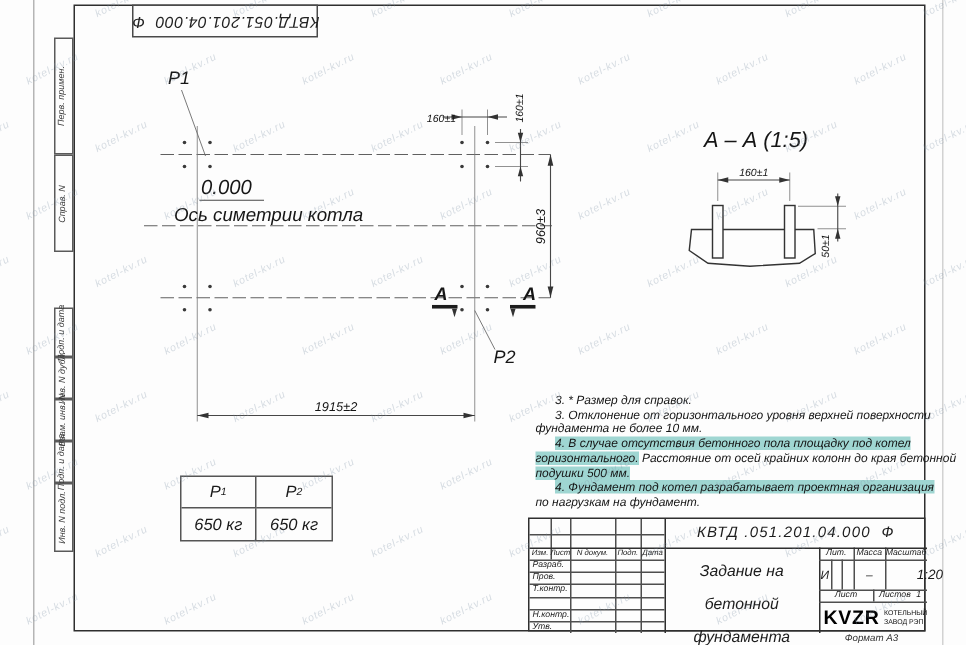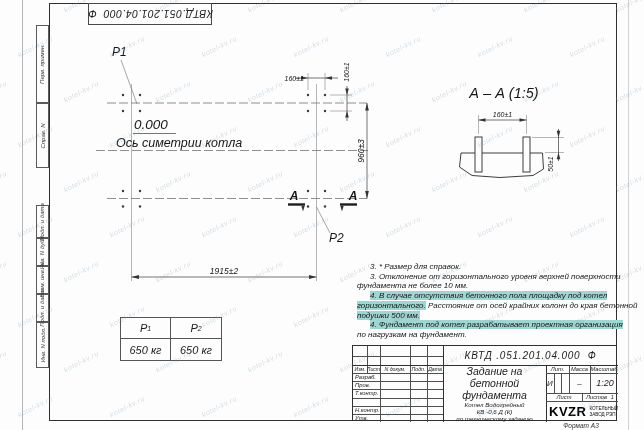--- a/index.html
+++ b/index.html
@@ -37,21 +37,21 @@
   .hl{background:#9fd6d2}
   
   .tblock{position:absolute;left:352px;top:345px;width:265px;height:76px;border:1.4px solid #2f2f2f;font-style:italic;color:#1c1c1c}
   .gl-h{position:absolute;height:1px;background:#4e4e4e}
   .gl-v{position:absolute;width:1px;background:#4e4e4e}
   .tc{position:absolute;display:flex;align-items:center;justify-content:center;overflow:hidden}
   .tc-left{justify-content:flex-start;padding-left:2px}
   .f5{font-size:5.2px}.f55{font-size:5.8px}.f8{font-size:8px}.f9{font-size:9px}
   .num-cell{font-size:10px;letter-spacing:.8px;white-space:pre}
   .name-cell{position:absolute;left:90px;top:19px;width:103px;height:57px;text-align:center}
-  .name-cell .t1{font-size:10.5px;line-height:11px;padding-top:1px}
+  .name-cell .t1{font-size:10.5px;line-height:11px;padding-top:11px}
   .name-cell .t2{font-size:6.2px;line-height:6.8px;padding-top:1px}
   .logo-cell{position:absolute;left:193px;top:55px;width:72px;height:21px;display:flex;align-items:center;justify-content:space-between;gap:3px;font-style:normal}
   .logo-word{font-weight:bold;font-size:13px;letter-spacing:.5px;color:#000}
   .logo-cap{font-size:4.6px;line-height:5.2px;color:#111;text-align:left}
   .format-label{position:absolute;left:548px;top:422px;width:66px;text-align:center;font-size:6.5px;font-style:italic;color:#333}
   
   .wm-layer{position:absolute;inset:0;pointer-events:none;overflow:hidden}
   .wm{position:absolute;transform:rotate(-27deg);font-size:7px;font-style:italic;letter-spacing:.6px;color:rgba(125,145,165,.30);white-space:nowrap}
 </style>
 </head>
@@ -270,21 +270,21 @@
         <div>КВ -0,6 Д (К)</div>
         <div>по техническому заданию</div>
       </div>
     </div>
 
     <div class="tc f55" style="left:193px;top:19px;width:23px;height:8px">Лит.</div>
     <div class="tc f55" style="left:216px;top:19px;width:21px;height:8px">Масса</div>
     <div class="tc f55" style="left:237px;top:19px;width:28px;height:8px">Масштаб</div>
     <div class="tc f8" style="left:193px;top:27px;width:7.7px;height:20px">И</div>
     <div class="tc f8" style="left:216px;top:27px;width:21px;height:20px">–</div>
-    <div class="tc f9" style="left:238px;top:27px;width:28px;height:20px">1:20</div>
+    <div class="tc f9" style="left:253px;top:27px;width:28px;height:20px">1:20</div>
 
     <div class="tc f55" style="left:193px;top:47px;width:36px;height:8px">Лист</div>
     <div class="tc f55" style="left:229px;top:47px;width:36px;height:8px;justify-content:space-between;padding:0 4px">
       <span>Листов</span>
       <span>1</span>
     </div>
 
     <div class="logo-cell">
       <svg width="11" height="13" viewBox="0 0 11 13">
         <path d="M0.5,2 l2.5,-1.5 2.5,1.5 2.5,-1.5 2.5,1.5" fill="none" stroke="#000" stroke-width="1.1"></path>

